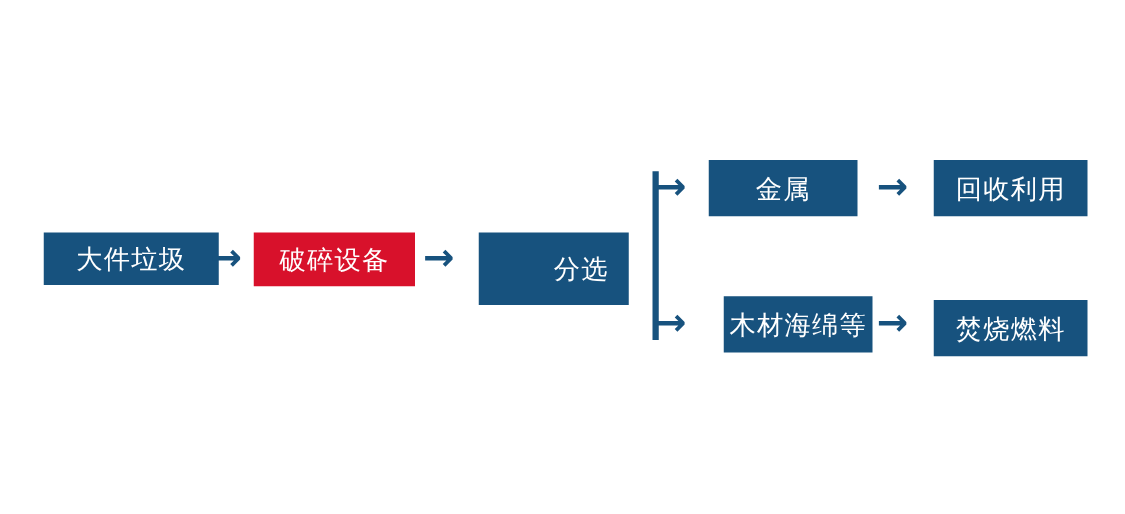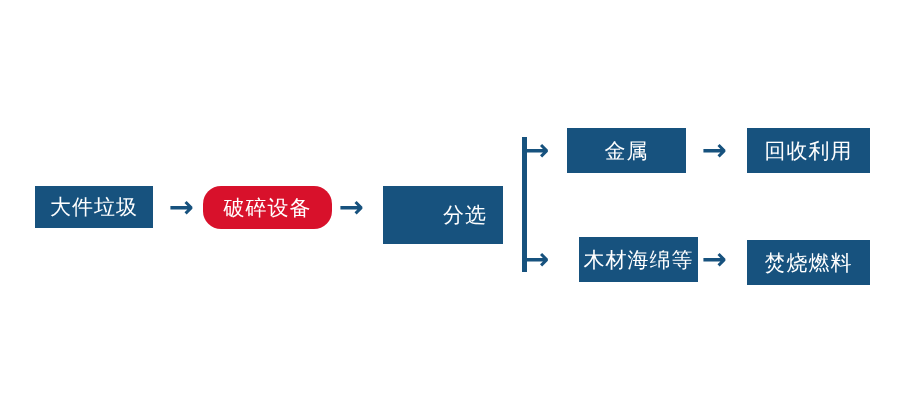--- a/index.html
+++ b/index.html
@@ -46,22 +46,22 @@
   .arrow.stub { justify-content: flex-start; }
   .connector-line {
     position: absolute;
     left: 522px;
     top: 137px;
     width: 5px;
     height: 135px;
     background: var(--arrow-blue, #17527E);
   }
   
-  .n-bulky   { left: 35px;  top: 186px; width: 118px; height: 42px; }
-  .n-crush   { left: 203px; top: 186px; width: 129px; height: 43px; border-radius: 18px; }
+  .n-bulky   { left: 35px;  top: 186px; width: 140px; height: 42px; }
+  .n-crush   { left: 203px; top: 186px; width: 129px; height: 43px; }
   .n-sort    { left: 383px; top: 186px; width: 120px; height: 58px; padding-left: 44px; }
   .n-metal   { left: 567px; top: 128px; width: 119px; height: 45px; align-items: center; }
   .n-recycle { left: 747px; top: 128px; width: 123px; height: 45px; }
   .n-wood    { left: 567px; top: 237px; width: 119px; height: 45px; margin-left: 12px; }
   .n-fuel    { left: 747px; top: 240px; width: 123px; height: 45px; }
   
   .a-1 { left: 163px; top: 192px; }
   .a-2 { left: 333px; top: 192px; }
   .a-3 { left: 524px; top: 135px; }
   .a-4 { left: 696px; top: 135px; }

